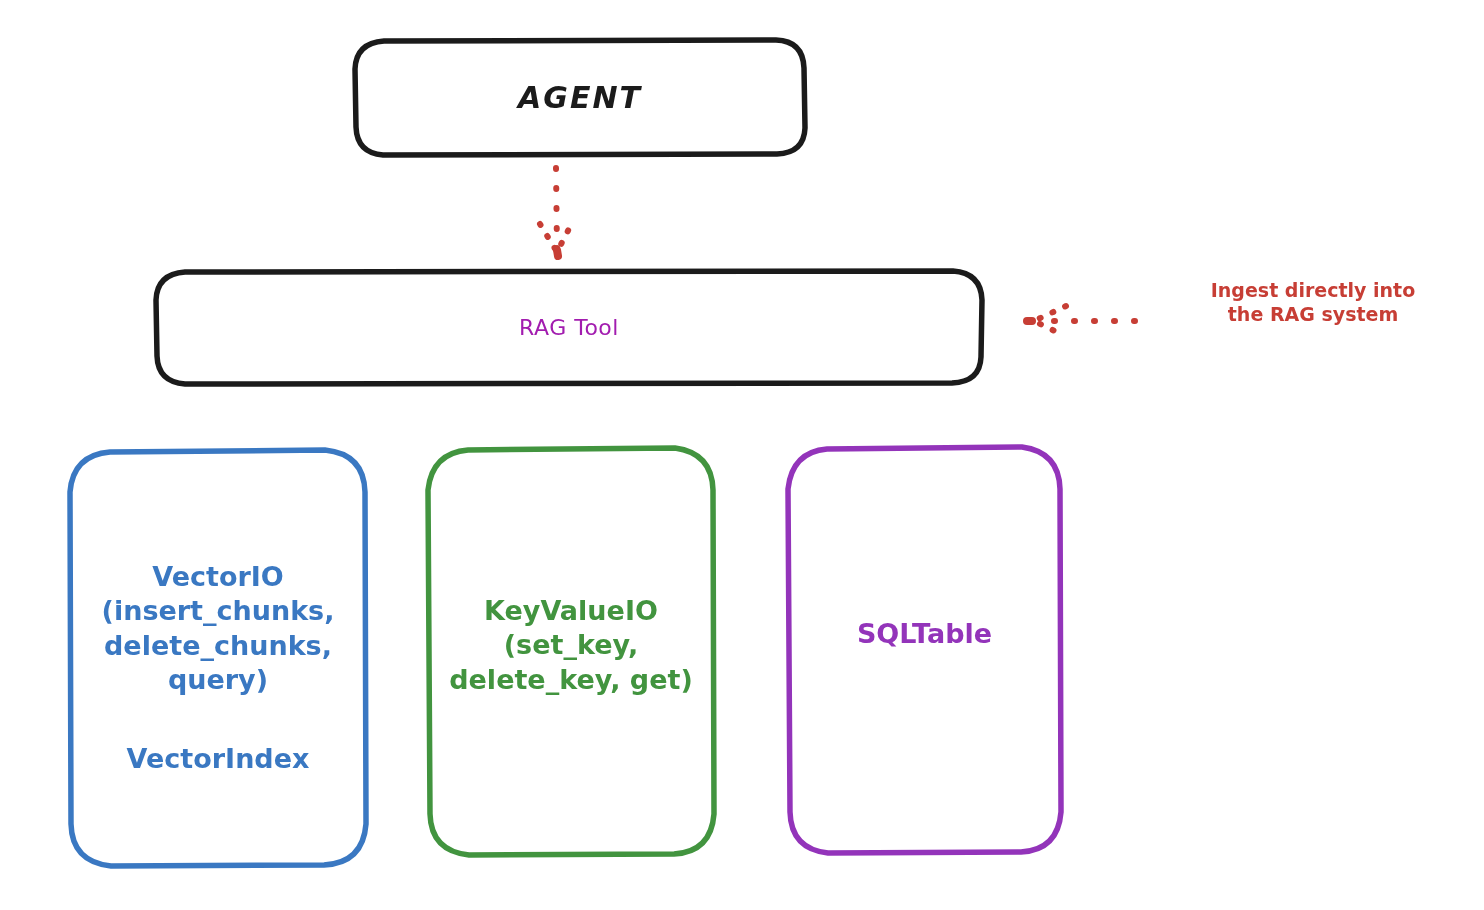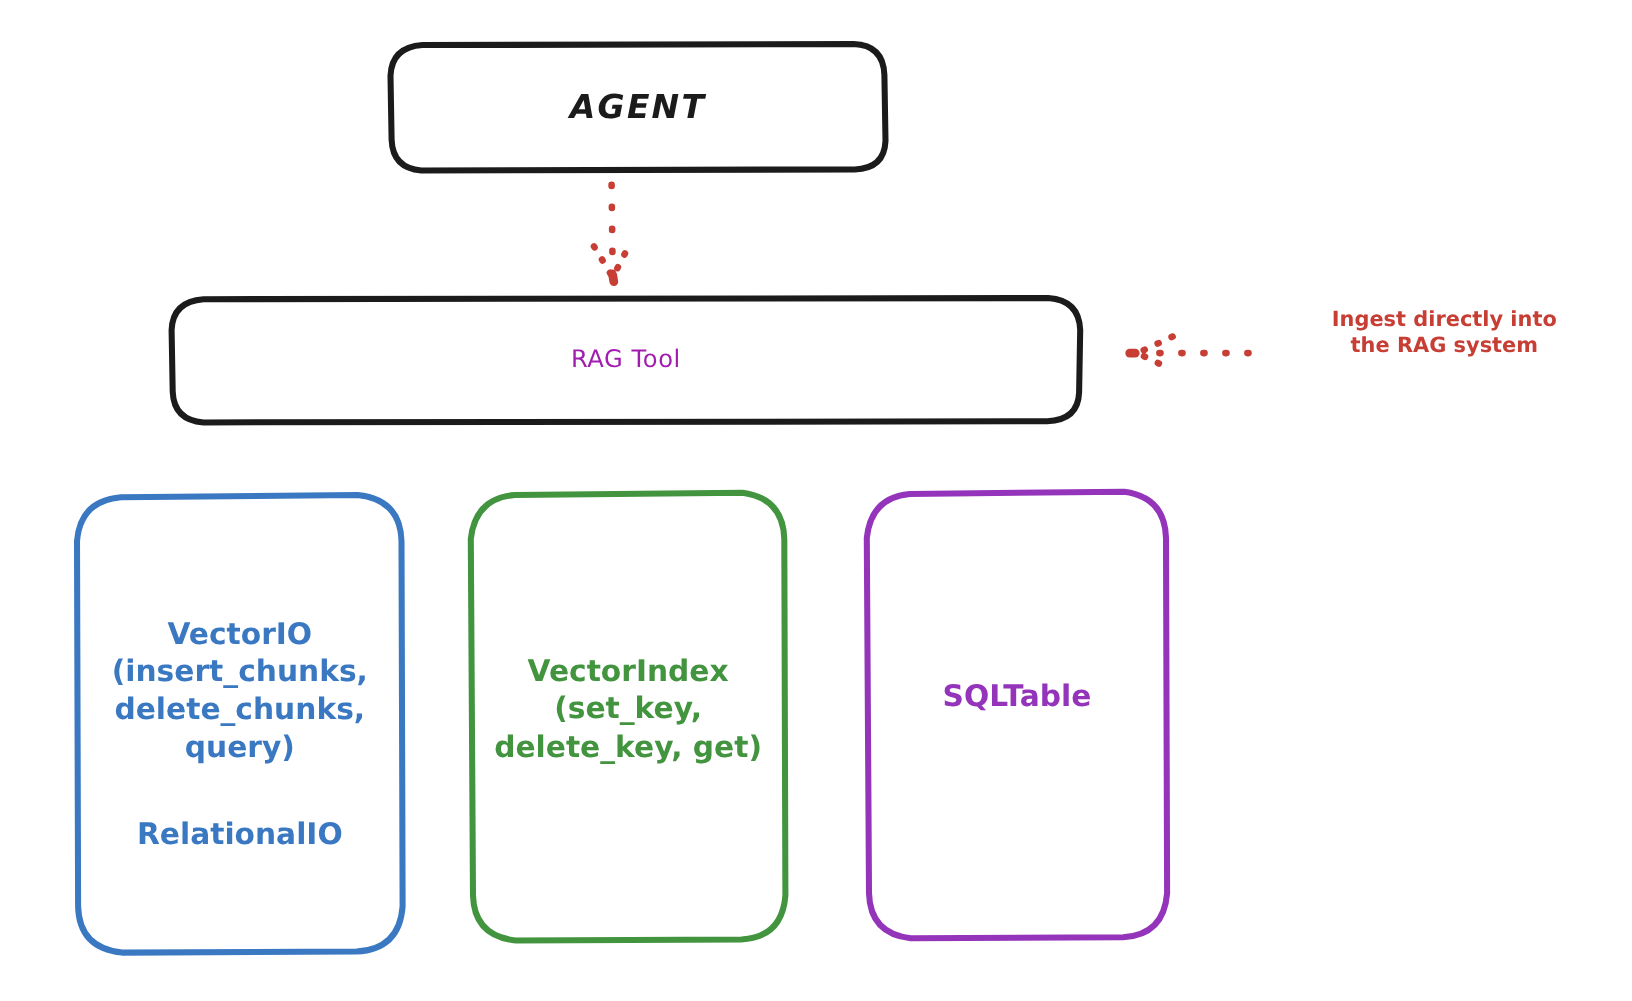--- a/index.html
+++ b/index.html
@@ -147,27 +147,27 @@
 <div class="node" id="rag-node">
   <span id="rag-label">RAG Tool</span>
 </div>
 
 <div class="node provider" id="vector-node">
   <div class="provider-inner">
     <span class="prov-title">VectorIO
 (insert_chunks,
 delete_chunks,
 query)</span>
-    <span class="prov-sub">RelationalIO</span>
+    <span class="prov-sub">VectorIndex</span>
   </div>
 </div>
 
 <div class="node provider" id="keyvalue-node">
   <div class="provider-inner">
-    <span class="prov-title">VectorIndex
+    <span class="prov-title">KeyValueIO
 (set_key,
 delete_key, get)</span>
   </div>
 </div>
 
 <div class="node provider" id="relational-node">
   <div class="provider-inner">
     <span class="prov-sub">SQLTable</span>
   </div>
 </div>

